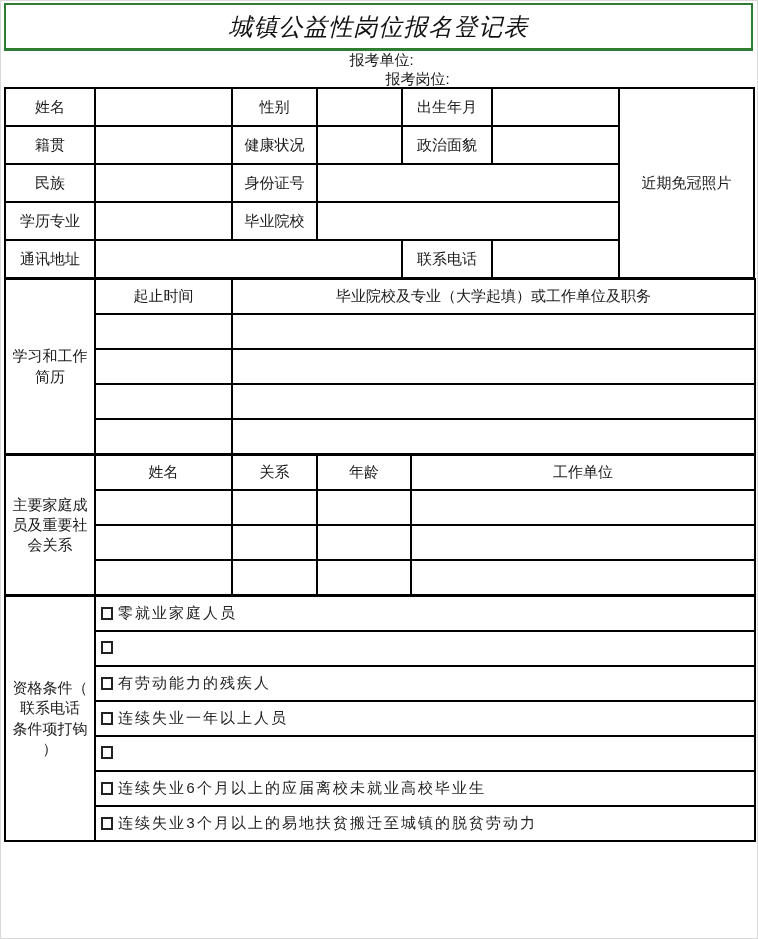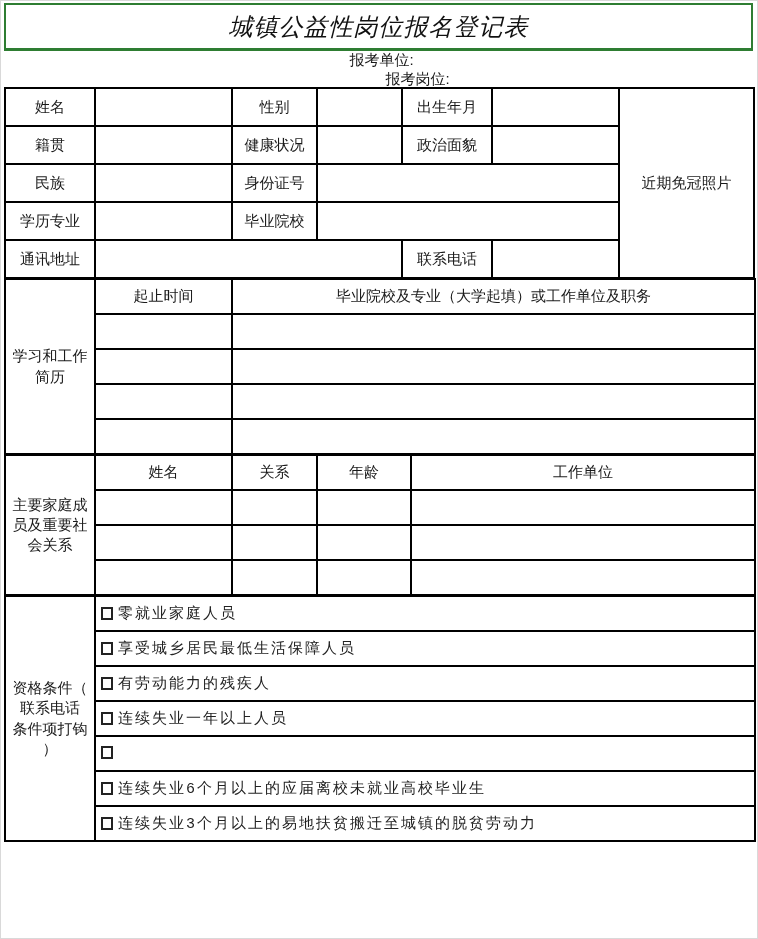--- a/index.html
+++ b/index.html
@@ -216,21 +216,21 @@
       <td rowspan="7" class="seclabel">资格条件（
 联系电话
 条件项打钩
 ）</td>
       <td class="qcell kai">
         <span class="checkbox"></span><span>零就业家庭人员</span>
       </td>
     </tr>
     <tr class="tb">
       <td class="qcell kai">
-        <span class="checkbox"></span><span>享受城乡居民最低生活保障人员</span>
+        <span class="checkbox"></span>
       </td>
     </tr>
     <tr class="tb">
       <td class="qcell kai">
         <span class="checkbox"></span><span>有劳动能力的残疾人</span>
       </td>
     </tr>
     <tr class="tb">
       <td class="qcell kai">
         <span class="checkbox"></span><span>连续失业一年以上人员</span>

